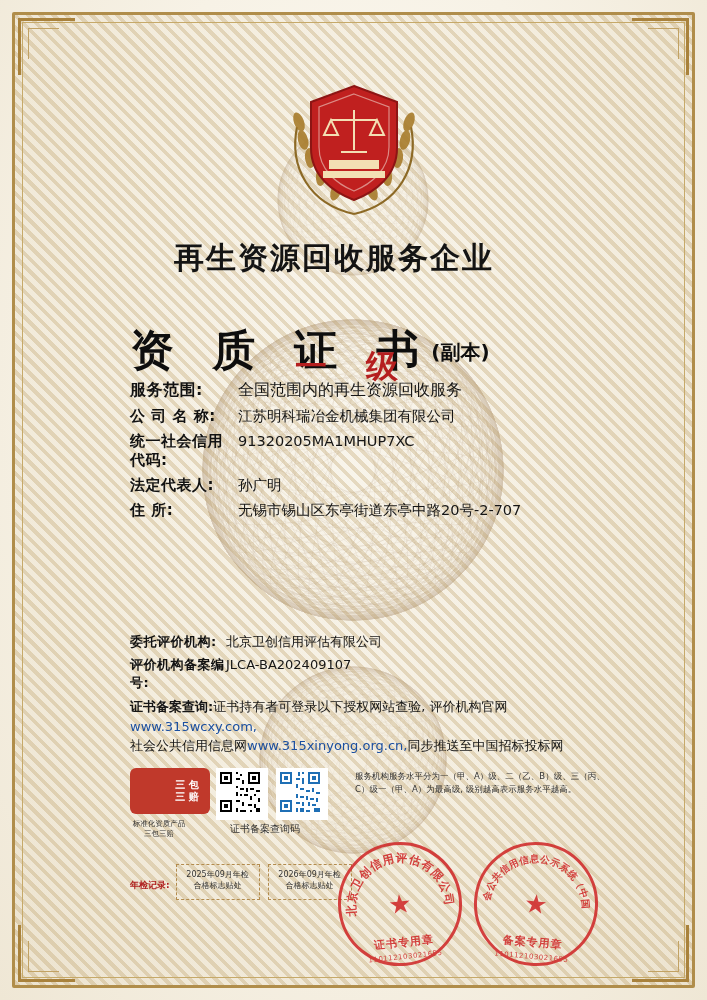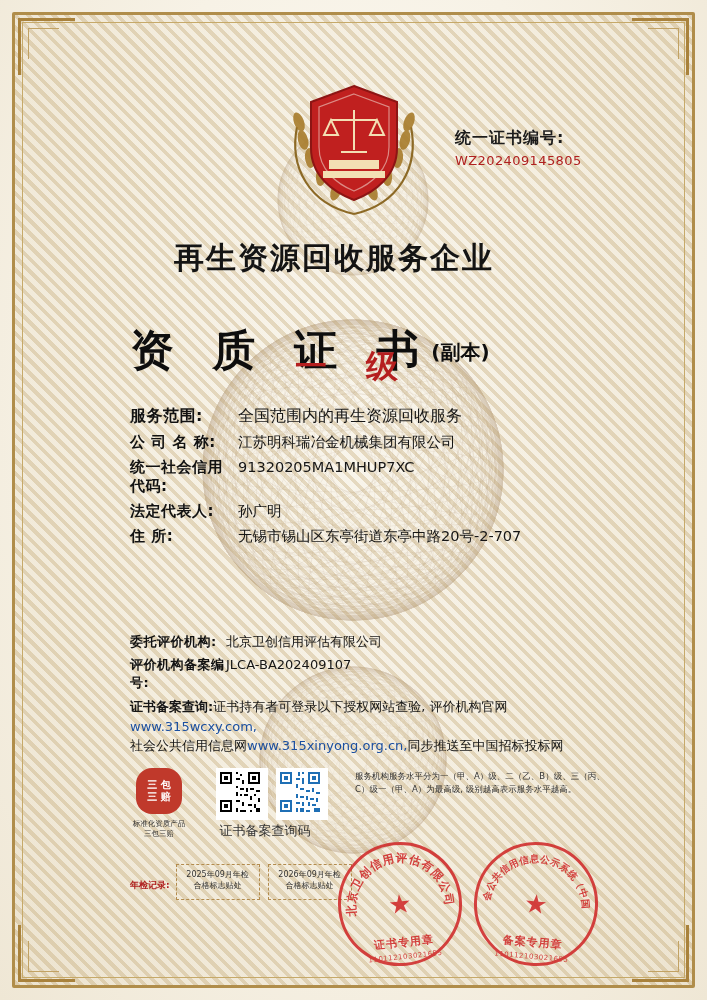--- a/index.html
+++ b/index.html
@@ -82,21 +82,21 @@
     font-size:43px;font-weight:bold;color:#0e0e0e;letter-spacing:12px;margin-top:39px;
   }
   .title2 .sub{
     font-size:20px;font-weight:bold;letter-spacing:0;vertical-align:6px;
   }
   .grade{
     position:absolute;left:0;top:345px;width:707px;text-align:center;
     font-size:32px;font-weight:bold;color:#b51f1f;letter-spacing:14px;
   }
 
-  .fields{position:absolute;left:130px;top:406px;width:470px;}
+  .fields{position:absolute;left:130px;top:380px;width:470px;}
   .row{display:flex;align-items:baseline;margin-bottom:6px;}
   .row .k{
     font-size:15px;font-weight:bold;color:#121212;
     width:108px;flex:none;letter-spacing:.5px;
   }
   .row .v{font-size:14.5px;color:#161616;}
   .row.big .k{font-size:16px;}
   .row.big .v{font-size:16px;}
 
   .fields2{position:absolute;left:130px;top:540px;width:480px;}
@@ -116,26 +116,26 @@
 
   
   .bottom{position:absolute;left:130px;top:768px;width:480px;}
   .badge3{
     position:absolute;left:0;top:0;width:58px;text-align:center;
   }
   .badge3 .hex{
     width:46px;height:46px;margin:0 auto;
     background:#c0392b;color:#fff;font-size:10px;line-height:12px;
     font-weight:bold;display:flex;align-items:center;justify-content:center;
-    border-radius:16px;flex-direction:column;
+    border-radius:6px;flex-direction:column;padding-left:34px;
   }
   .badge3 .cap{font-size:7.5px;color:#333;margin-top:5px;line-height:10px;}
   .qr{position:absolute;top:0;width:48px;height:48px;background:#fff;padding:2px;}
   .qr svg{display:block;}
-  .qrcap{position:absolute;top:54px;font-size:13px;color:#333;width:110px;text-align:center;}
+  .qrcap{position:absolute;top:54px;font-size:10px;color:#333;width:110px;text-align:center;}
   .note{
     position:absolute;left:225px;top:2px;width:250px;
     font-size:8.5px;color:#333;line-height:1.5;
   }
   .yearrec{
     position:absolute;left:0;top:96px;display:flex;align-items:center;
   }
   .yearrec .lab{font-size:9px;color:#b02020;font-weight:bold;margin-right:6px;margin-top:6px;}
   .ybox{
     width:82px;height:30px;border:1px dashed #b38b4d;
@@ -261,24 +261,20 @@
           <line x1="52" y1="48" x2="98" y2="48"></line>
           <path d="M52 48 L45 63 L59 63 Z"></path>
           <path d="M98 48 L91 63 L105 63 Z"></path>
           <line x1="62" y1="80" x2="88" y2="80"></line>
         </g>
         <rect x="50" y="88" width="50" height="9" fill="#f3dfb4"></rect>
         <rect x="44" y="99" width="62" height="7" fill="#f3dfb4"></rect>
       </svg>
     </div>
 
-    <div class="cert-no">
-      <div class="lbl">统一证书编号:</div>
-      <div class="val">WZ202409145805</div>
-    </div>
 
     <div class="title1">再生资源回收服务企业</div>
     <div class="title2">
       <span>资 质 证 书</span><span class="sub">(副本)</span>
     </div>
     <div class="grade">一 级</div>
 
     <div class="fields">
       <div class="row big">
         <div class="k">服务范围:</div>

